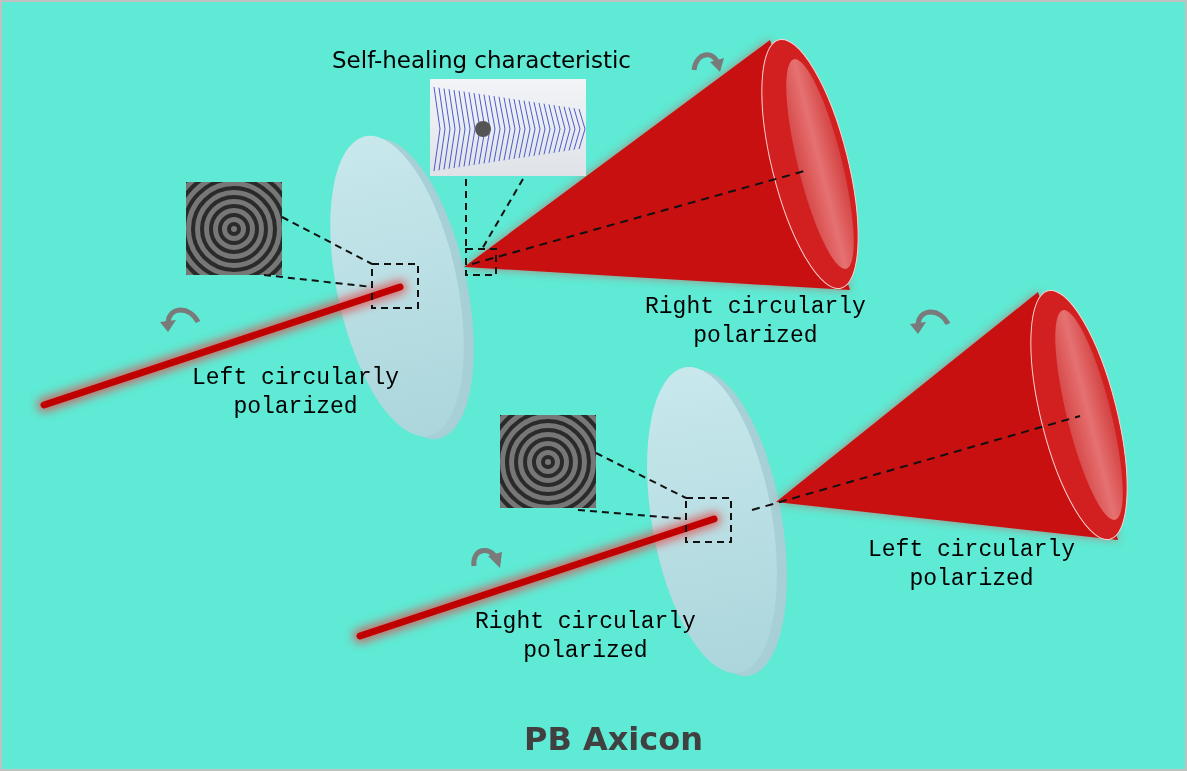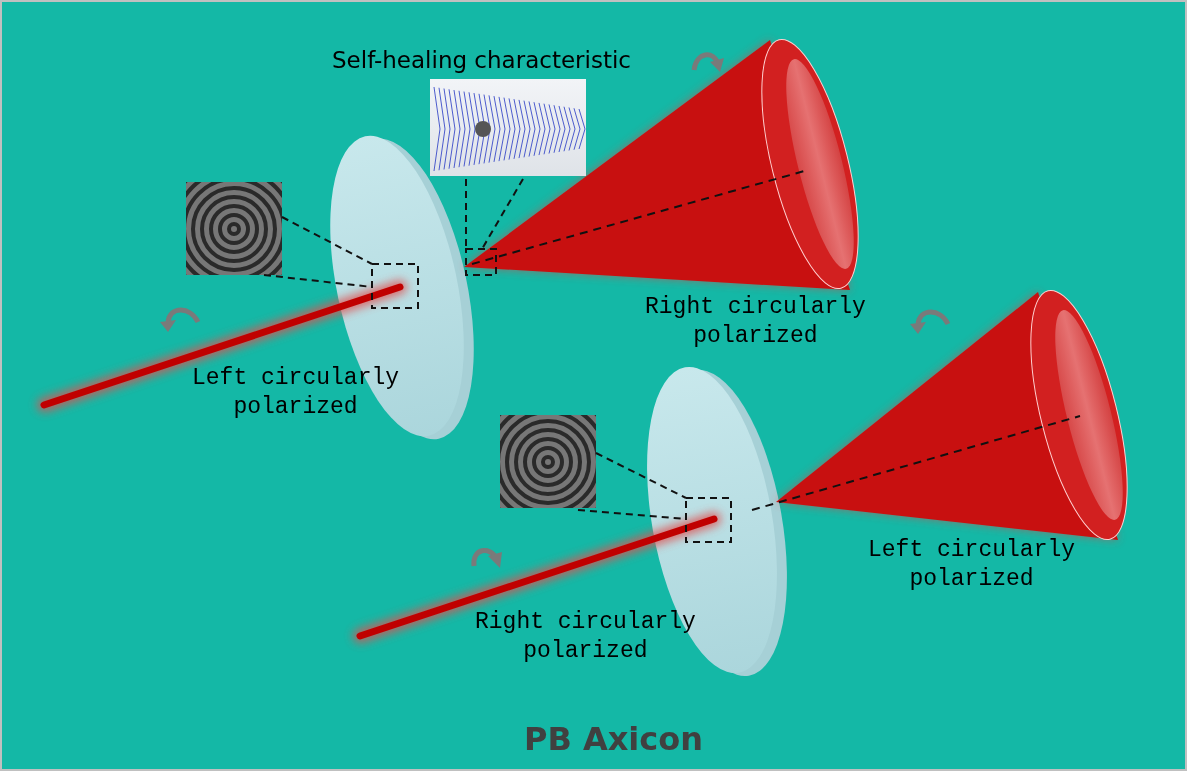--- a/index.html
+++ b/index.html
@@ -1,19 +1,19 @@
 <!DOCTYPE html>
 <html><head>
 <meta charset="utf-8">
 <style>
   html, body { margin: 0; padding: 0; background: #ffffff; }
   body { width: 1187px; height: 771px; overflow: hidden; }
   #frame {
     position: relative; width: 1183px; height: 767px;
-    border: 2px solid #c0c0c0; background: #14b8a6;
+    border: 2px solid #c0c0c0; background: #5eead4;
     font-family: "DejaVu Sans", "Liberation Sans", sans-serif;
   }
   svg#scene { position: absolute; left: 0; top: 0; }
   .lbl {
     position: absolute; color: #000; font-size: 23px; line-height: 29px;
     text-align: center; white-space: nowrap;
   }
   .lbl span { display: block; font-family: Liberation Mono, monospace; }
   #title {
     position: absolute; left: 12px; width: 1183px; top: 718px; text-align: center;

